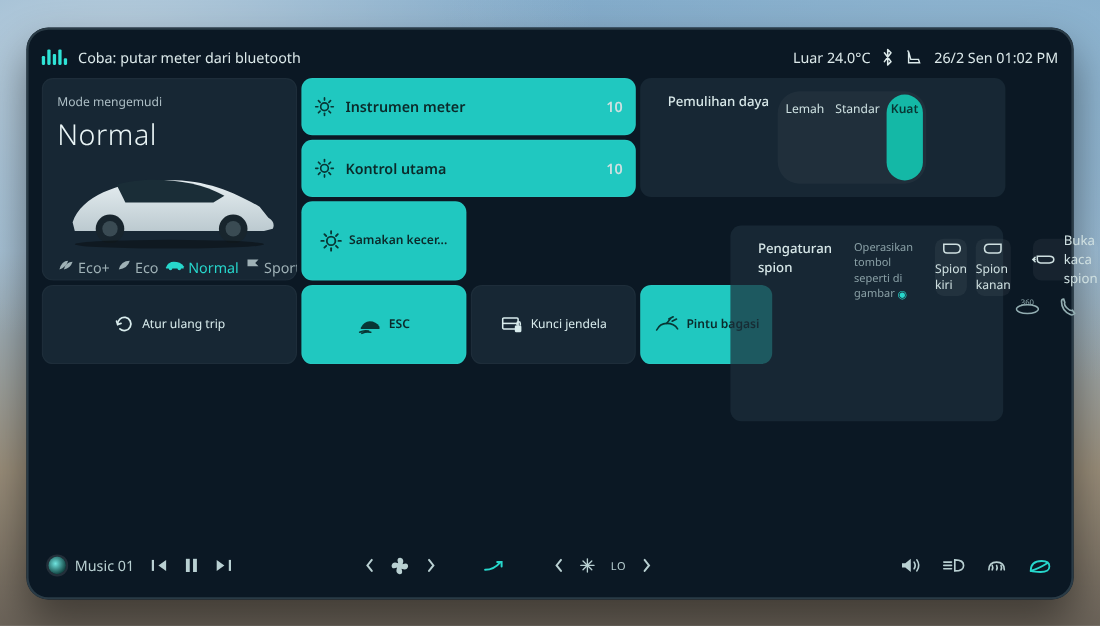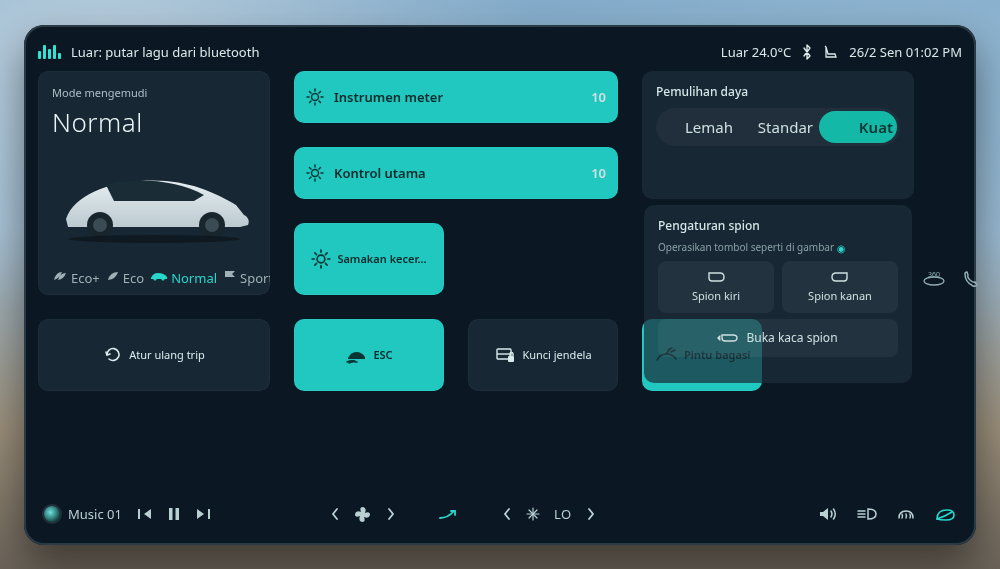--- a/index.html
+++ b/index.html
@@ -26,21 +26,21 @@
   .voice-anim i{display:block;width:3px;background:#2fe3d6;border-radius:1px}
   .voice-anim i:nth-child(1){height:8px}.voice-anim i:nth-child(2){height:14px}
   .voice-anim i:nth-child(3){height:10px}.voice-anim i:nth-child(4){height:14px}
   .voice-anim i:nth-child(5){height:6px}
   .spacer{flex:1}
   .ico{display:inline-flex;align-items:center;justify-content:center;color:inherit}
   .ico svg{display:block}
   
   .content{flex:1;display:flex;gap:8px;margin-top:6px;margin-bottom:6px}
   .grid{
-    flex:1;display:grid;gap:24px;
+    flex:1;display:grid;gap:4px;
     grid-template-columns:232px 150px 150px 1fr;
     grid-template-rows:52px 52px 72px 72px;
   }
   .card{
     background:rgba(28,46,58,.72);
     border-radius:10px;
     box-shadow:inset 0 0 0 1px rgba(255,255,255,.03);
     padding:10px 12px;color:#d9eced;font-size:13px;
     display:flex;align-items:center;gap:10px;
   }
@@ -54,64 +54,64 @@
   .drive-label{font-size:11px;color:#aebfc6}
   .drive-mode{font-size:26px;font-weight:300;letter-spacing:.5px;color:#eaf5f6}
   .car-illus{flex:1;display:flex;align-items:center;justify-content:center}
   .modes{display:flex;justify-content:space-between;gap:6px;margin-top:4px}
   .mode-btn{flex:1;display:flex;flex-direction:row;align-items:flex-start;gap:3px;font-size:13px;color:#9fb1b6;cursor:pointer}
   .mode-btn.active{color:#27d7cc}
   .mode-btn .ico{height:14px}
   
   .panel{
     grid-column:4;border-radius:10px;background:rgba(28,46,58,.72);
-    padding:12px 14px;display:flex;flex-direction:column;gap:8px;
+    padding:12px 25px;display:flex;gap:8px;
   }
   .panel.daya{grid-row:1 / span 2}
   .panel-title{font-size:12px;color:#d7e7e8;font-weight:500}
   .panel-sub{font-size:10px;color:#8aa0a6}
   .seg{display:flex;background:rgba(255,255,255,.04);border-radius:20px;padding:3px;gap:2px}
-  .seg-btn{flex:1;text-align:right;font-size:15px;padding:6px 4px;border-radius:18px;color:#cde0e1;cursor:pointer}
+  .seg-btn{flex:1;text-align:right;font-size:11px;padding:6px 4px;border-radius:18px;color:#cde0e1;cursor:pointer}
   .seg-btn.active{background:#14b8a6;color:#083634;font-weight:600}
   .mirror-row{display:flex;gap:8px}
   .mirror-btn{flex:1;background:rgba(255,255,255,.05);border-radius:8px;display:flex;flex-direction:column;align-items:center;justify-content:center;gap:4px;height:52px;font-size:11px;color:#cfe0e1;cursor:pointer}
   .mirror-wide{background:rgba(255,255,255,.05);border-radius:8px;display:flex;align-items:center;justify-content:center;gap:6px;height:38px;font-size:12px;color:#cfe0e1;cursor:pointer}
   
   .gauge .val{margin-left:auto;font-size:13px;color:#cfe0e1}
   
   .action{justify-content:center;gap:6px;text-align:center;font-size:11px}
   .action .lbl{max-width:100%;overflow:hidden;text-overflow:ellipsis;white-space:nowrap}
   
   .sidebar{width:40px;display:flex;flex-direction:row;justify-content:space-between;align-items:center;gap:16px;padding:16px 0}
   .sidebar .sbtn{width:32px;height:32px;display:flex;align-items:center;justify-content:center;color:#93aeb2;cursor:pointer}
   .sidebar .sbtn.active{color:#27d7cc}
   
   .bottombar{height:42px;display:flex;align-items:center;gap:14px;font-size:13px;color:#b9d0d2;padding:0 6px}
   .bottombar .media{display:flex;align-items:center;gap:8px}
   .bottombar .ctrls{display:flex;gap:16px;align-items:center}
   .bottombar .climate{display:flex;align-items:center;gap:14px;margin:0 auto}
   .bottombar .right{display:flex;align-items:center;gap:18px;margin-left:auto}
   .disc{width:16px;height:16px;border-radius:50%;background:radial-gradient(circle at 40% 40%,#6fe4df,#154a48 70%);box-shadow:0 0 0 2px rgba(255,255,255,.1)}
-  .pill-tiny{font-size:13px;letter-spacing:.5px}
+  .pill-tiny{font-size:10px;letter-spacing:.5px}
   svg{overflow:visible}
 </style>
 </head>
 <body>
 
 <div class="device">
 
   <div class="topbar">
     <span class="voice-anim">
         <i></i>
         <i></i>
         <i></i>
         <i></i>
         <i></i>
       </span>
-    <span>Luar: putar lagu dari bluetooth</span>
+    <span>Coba: putar meter dari bluetooth</span>
     <span class="spacer"></span>
     <span>Luar 24.0°C</span>
     <span class="ico">
       <svg width="12" height="16" viewBox="0 0 12 16" stroke="currentColor" fill="none" stroke-width="1.4" stroke-linejoin="round" stroke-linecap="round">
           <path d="M3 4 L9 12 L6 15 V1 L9 4 L3 12"></path>
         </svg>
     </span>
     <span class="ico">
       <svg width="16" height="14" viewBox="0 0 16 14" stroke="currentColor" fill="none" stroke-width="1.3">
           <path d="M3 2 L5 9 H12 L13 12 H3 Z"></path>
@@ -285,21 +285,21 @@
         <div class="panel-title">Pemulihan daya</div>
         <div class="seg">
           <div class="seg-btn">Lemah</div>
           <div class="seg-btn">Standar</div>
           <div class="seg-btn active">Kuat</div>
         </div>
       </div>
 
     </div>
 
-    <div class="panel" style="position:absolute;right:64px;top:180px;width:268px;height:178px;gap:6px">
+    <div class="panel" style="position:absolute;right:64px;top:180px;width:248px;height:178px;gap:20px">
       <div class="panel-title">Pengaturan spion</div>
       <div class="panel-sub">
         <span>Operasikan tombol seperti di gambar</span>
         <span class="ico" style="color:#27d7cc;vertical-align:middle"> ◉</span>
       </div>
       <div class="mirror-row">
         <div class="mirror-btn">
           <span class="ico">
               <svg width="22" height="14" viewBox="0 0 22 14" stroke="currentColor" fill="none" stroke-width="1.4">
                 <path d="M4 3 H15 Q19 3 19 7 Q19 11 15 11 H7 Q4 11 4 8 Z"></path>

